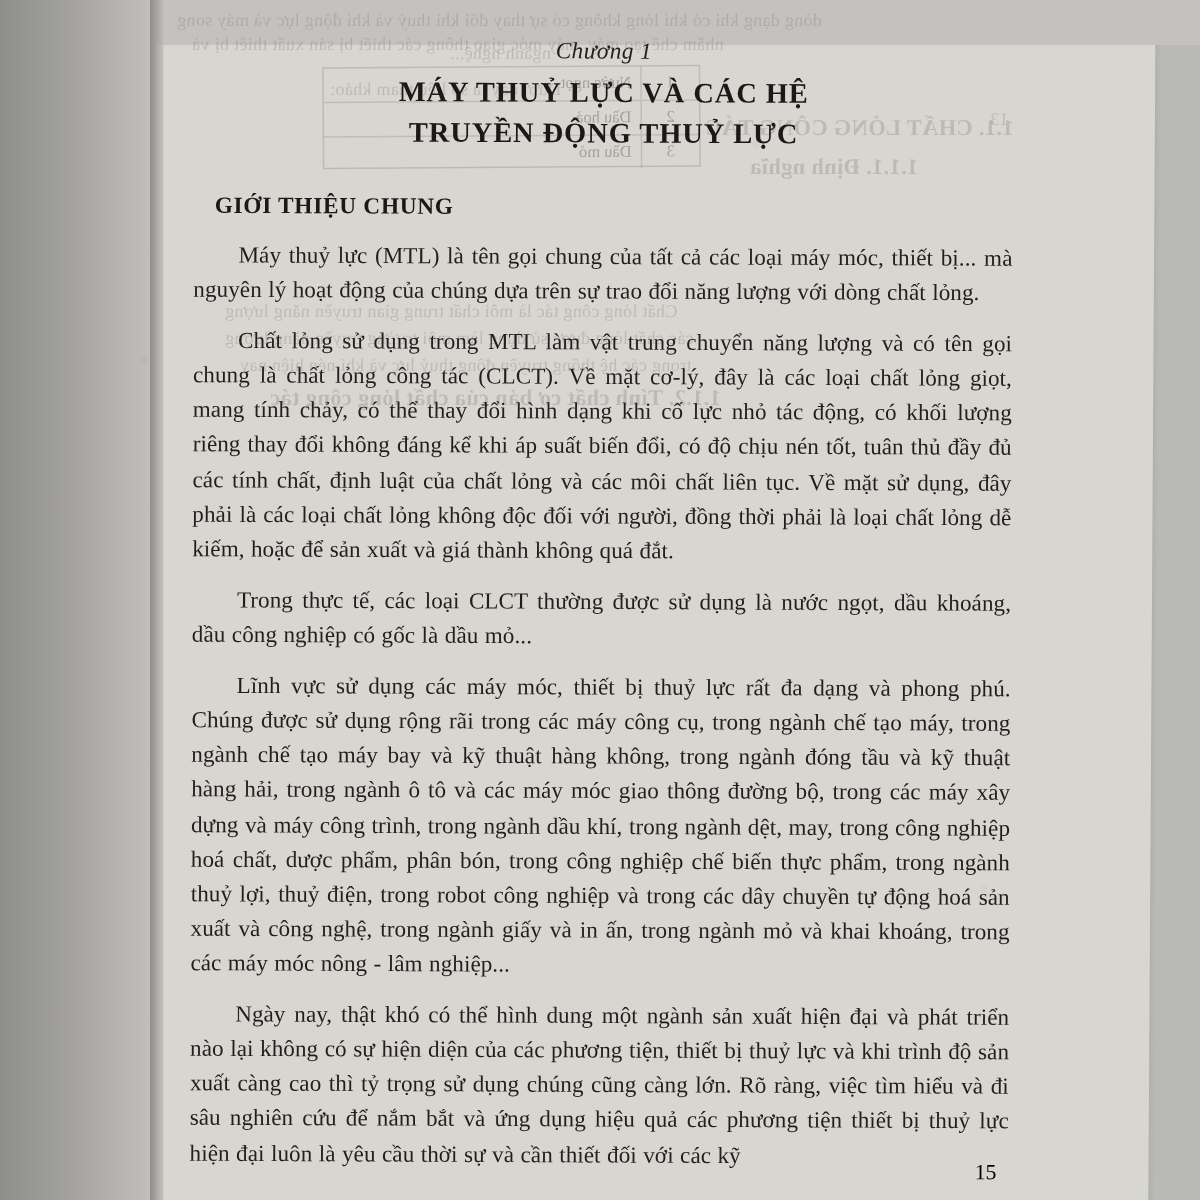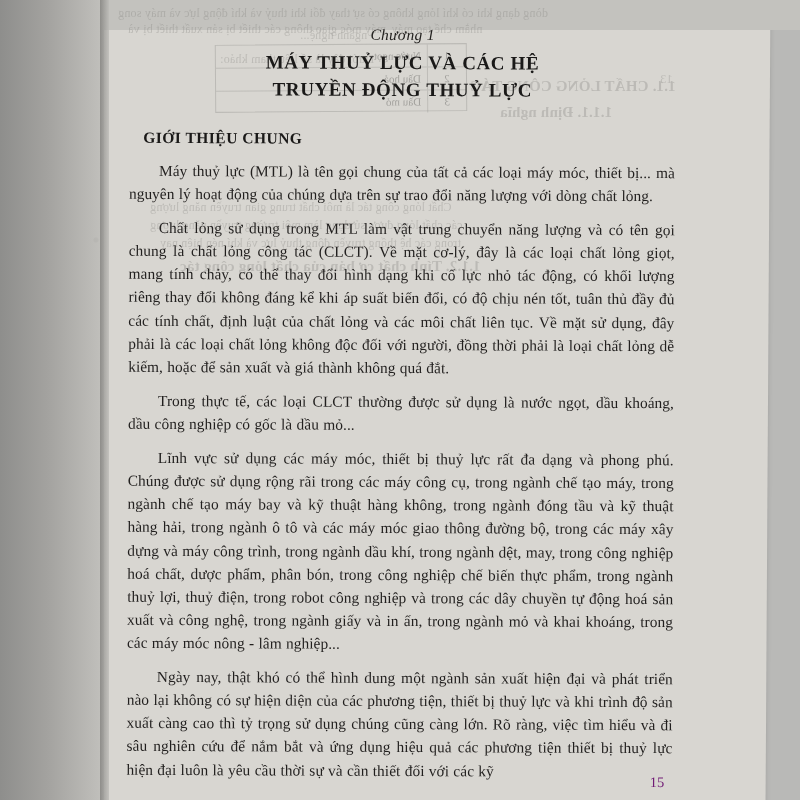--- a/index.html
+++ b/index.html
@@ -144,21 +144,21 @@
     text-indent: 30px;
     color: #211f1e;
     letter-spacing: .05px;
     word-spacing: .4px;
   }
   .page-number {
     position: absolute;
     right: 8px;
     bottom: -2px;
     font-size: 14.5px;
-    color: #701a75;
+    color: #000000;
   }
 
   
   #noise {
     position: absolute;
     inset: 0;
     pointer-events: none;
     background:
       radial-gradient(circle at 12% 30%, rgba(0,0,0,.05) 0 2px, transparent 3px),
       radial-gradient(circle at 63% 12%, rgba(0,0,0,.04) 0 2px, transparent 3px),

